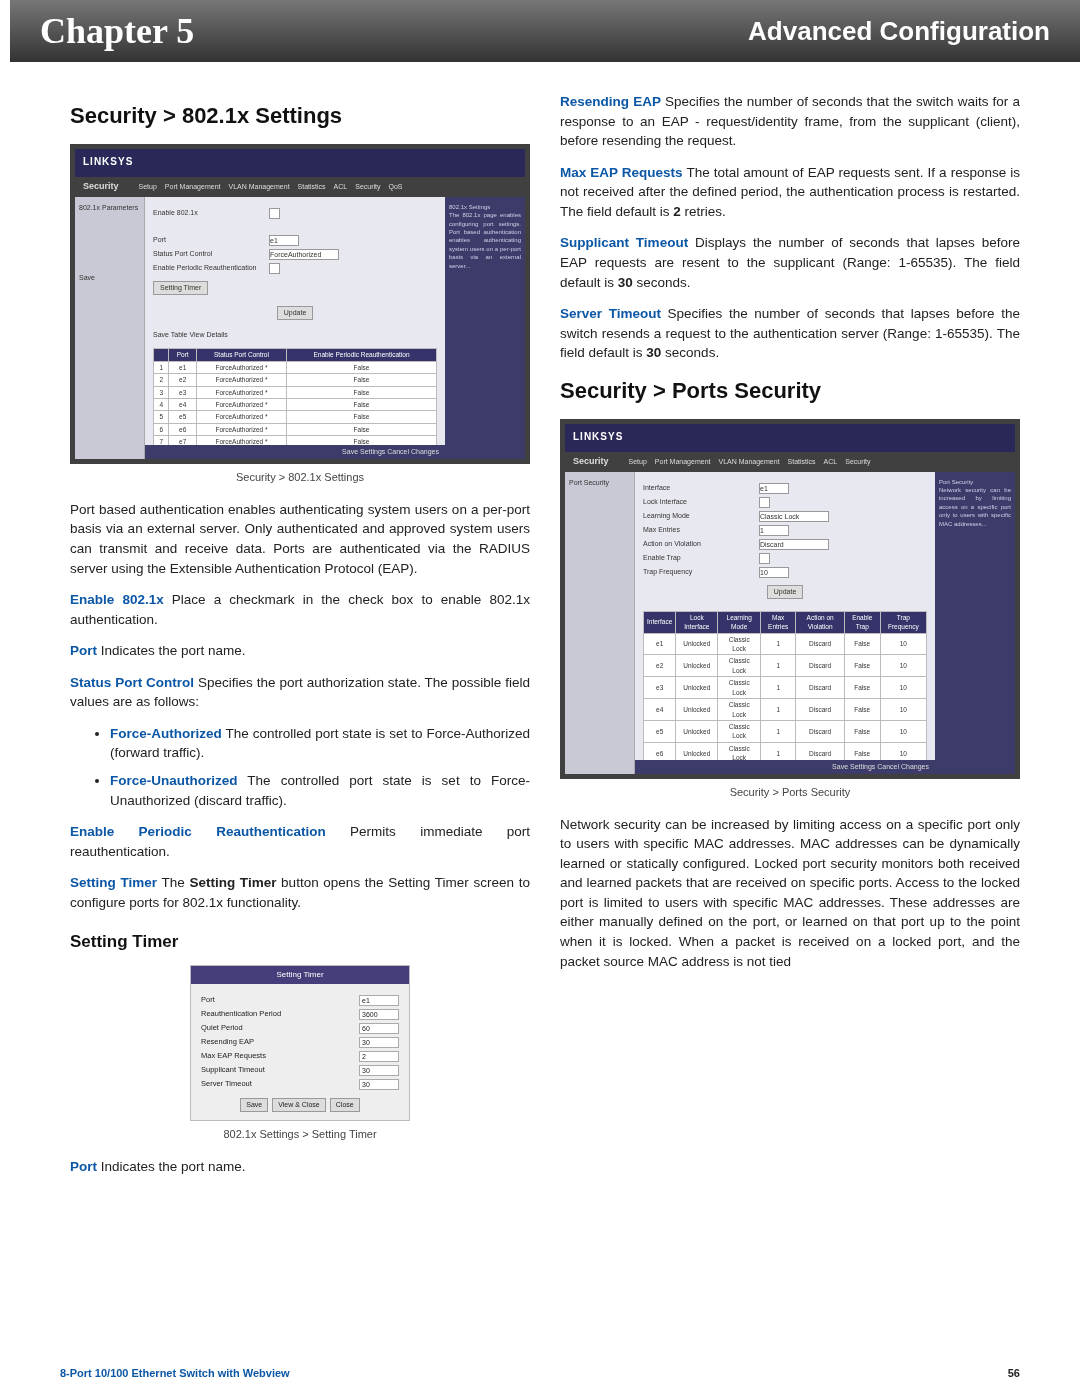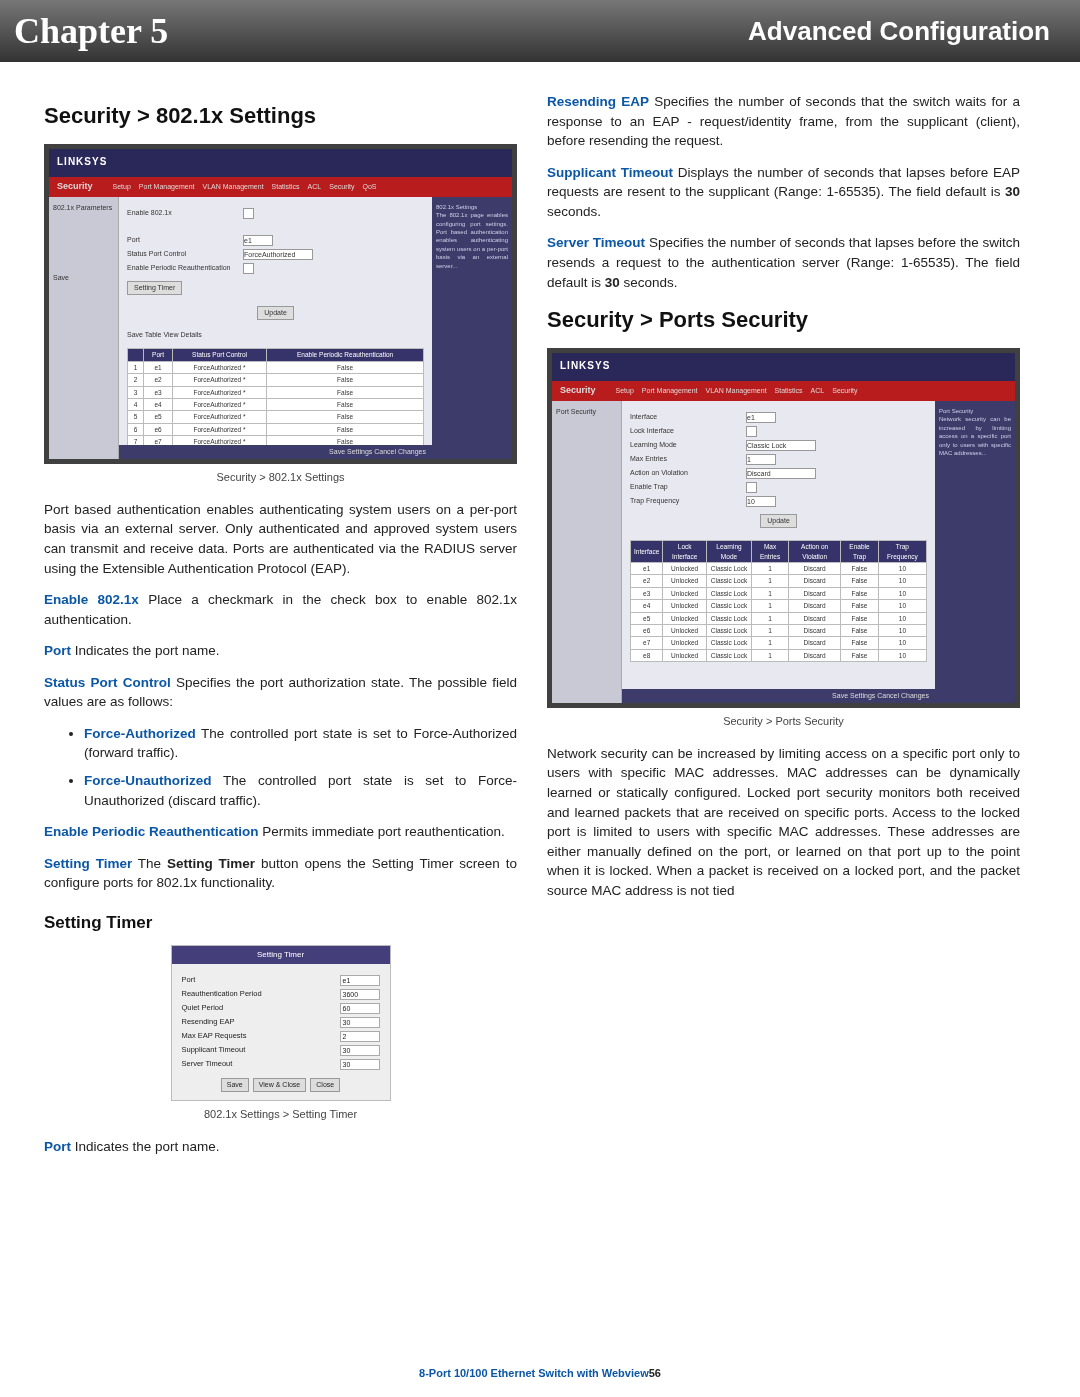--- a/index.html
+++ b/index.html
@@ -1,33 +1,33 @@
 <!DOCTYPE html>
 <html><head>
 <meta charset="utf-8">
 <style>
 * { margin:0; padding:0; box-sizing:border-box; }
 body { font-family: Arial, Helvetica, sans-serif; background:#f5f5f0; width:1080px; margin:0 auto; color:#333; }
-.page { background:#fff; padding:0 60px 30px 44px; min-height:1397px; position:relative; }
+.page { background:#fff; padding:0 60px 30px 70px; min-height:1397px; position:relative; }
 .header-bar { background:#5a5a5a; background:linear-gradient(#777,#555 50%,#333); color:#fff; display:flex; justify-content:space-between; align-items:center; padding:10px 30px; margin:0 -60px 30px -60px; }
 .chapter-title { font-size:36px; font-weight:bold; font-family:Georgia,serif; }
 .page-section { font-size:26px; font-weight:bold; font-family:Liberation Sans, sans-serif; }
 .columns { display:flex; gap:30px; }
 .col { flex:1; width:50%; font-size:13.5px; line-height:1.45; text-align:justify; color:#222; }
 h2 { font-family: Arial, sans-serif; font-size:22px; font-weight:bold; color:#111; margin:8px 0 12px 0; }
 h3 { font-family: Arial, sans-serif; font-size:17px; font-weight:bold; color:#111; margin:18px 0 10px 0; }
 .caption { text-align:center; font-size:11px; color:#444; margin:6px 0 14px 0; }
 .para { margin-bottom:12px; }
 .term { color:#0b57a6; font-weight:bold; }
 .bold { font-weight:bold; }
 .bullets { list-style:disc; margin:0 0 12px 40px; }
 .bullets li { margin-bottom:8px; text-align:justify; }
 .screenshot { border:5px solid #404040; background:#dedde8; height:320px; margin:4px 0; position:relative; overflow:hidden; font-size:8px; color:#333; }
 .screenshot .ss-topbar { background:#2a2858; color:#fff; height:28px; padding:6px 8px; font-size:10px; font-weight:bold; letter-spacing:1px; }
-.screenshot .ss-subbar { background:#b91c1c; color:#ddd; height:20px; font-size:7px; display:flex; gap:8px; align-items:center; padding:0 8px; }
+.screenshot .ss-subbar { background:#404040; color:#ddd; height:20px; font-size:7px; display:flex; gap:8px; align-items:center; padding:0 8px; }
 .screenshot .ss-subbar span { white-space:nowrap; }
 .screenshot .ss-body { display:flex; height:calc(100% - 48px); }
 .screenshot .ss-side { width:70px; background:#c9c9d5; border-right:1px solid #aaa; padding:6px 4px; font-size:7px; }
 .screenshot .ss-main { flex:1; padding:8px; background:#e8e8f0; position:relative; }
 .screenshot .ss-help { width:80px; background:#3d3b6a; font-size:6px; color:#cfcfe8; padding:6px 4px; line-height:1.4; }
 .screenshot .fieldrow { display:flex; gap:6px; align-items:center; margin:3px 0; font-size:7px; }
 .screenshot .fieldrow .lbl { width:110px; }
 .screenshot .fieldrow .ctl { background:#fff; border:1px solid #999; height:11px; width:70px; }
 .screenshot .fieldrow .chk { width:11px; height:11px; background:#fff; border:1px solid #999; }
 .screenshot .ss-btn { display:inline-block; background:#ddd; border:1px solid #999; padding:1px 6px; font-size:7px; margin:4px 0; }
@@ -37,21 +37,21 @@
 .screenshot .ss-bottom { position:absolute; bottom:0; left:0; right:0; background:#3d3b6a; color:#ddd; font-size:7px; padding:2px 6px; text-align:right; }
 .screenshot2 { height:360px; }
 .small-dialog { width:220px; margin:6px auto; border:1px solid #bbb; background:#eee; font-size:8px; }
 .small-dialog .dlg-title { background:#443e7a; color:#fff; text-align:center; font-size:8px; padding:3px 0; }
 .small-dialog .dlg-body { padding:8px 10px; }
 .small-dialog .dlg-row { display:flex; justify-content:space-between; align-items:center; margin:3px 0; }
 .small-dialog .dlg-row .dlbl { font-size:7.5px; }
 .small-dialog .dlg-row .dfld { background:#fff; border:1px solid #aaa; width:40px; height:11px; font-size:7px; padding-left:2px; }
 .small-dialog .dlg-btns { display:flex; gap:4px; justify-content:center; margin-top:8px; }
 .small-dialog .dlg-btns span { border:1px solid #999; background:#ddd; padding:1px 5px; font-size:7px; }
-.footer { display:flex; justify-content:center; font-size:11px; color:#0b57a6; font-weight:bold; border-top:0; position:absolute; bottom:18px; left:60px; right:60px; }
+.footer { display:flex; justify-content:space-between; font-size:11px; color:#0b57a6; font-weight:bold; border-top:0; position:absolute; bottom:18px; left:60px; right:60px; }
 .footer .pgnum { color:#222; }
 </style>
 </head>
 <body>
 
 <div class="page">
 
   <div class="header-bar">
     <span class="chapter-title">Chapter 5</span>
     <span class="page-section">Advanced Configuration</span>
@@ -231,20 +231,21 @@
       <p class="para"><span class="term">Port</span><span>  Indicates the port name.</span></p>
 
     </div>
 
     <div class="col">
 
 
 
       <p class="para"><span class="term">Resending EAP</span><span>   Specifies the number of seconds that the switch waits for a response to an EAP - request/identity frame, from the supplicant (client), before resending the request.</span></p>
 
+      <p class="para"><span class="term">Max EAP Requests</span><span>  The total amount of EAP requests sent. If a response is not received after the defined period, the authentication process is restarted. The field default is </span><span class="bold">2</span><span> retries.</span></p>
 
       <p class="para"><span class="term">Supplicant Timeout</span><span>  Displays the number of seconds that lapses before EAP requests are resent to the supplicant (Range: 1-65535). The field default is </span><span class="bold">30</span><span> seconds.</span></p>
 
       <p class="para"><span class="term">Server Timeout</span><span>  Specifies the number of seconds that lapses before the switch resends a request to the authentication server (Range: 1-65535). The field default is </span><span class="bold">30</span><span> seconds.</span></p>
 
       <h2>Security &gt; Ports Security</h2>
 
       <div class="screenshot screenshot2">
         <div class="ss-topbar">LINKSYS</div>
         <div class="ss-subbar">

